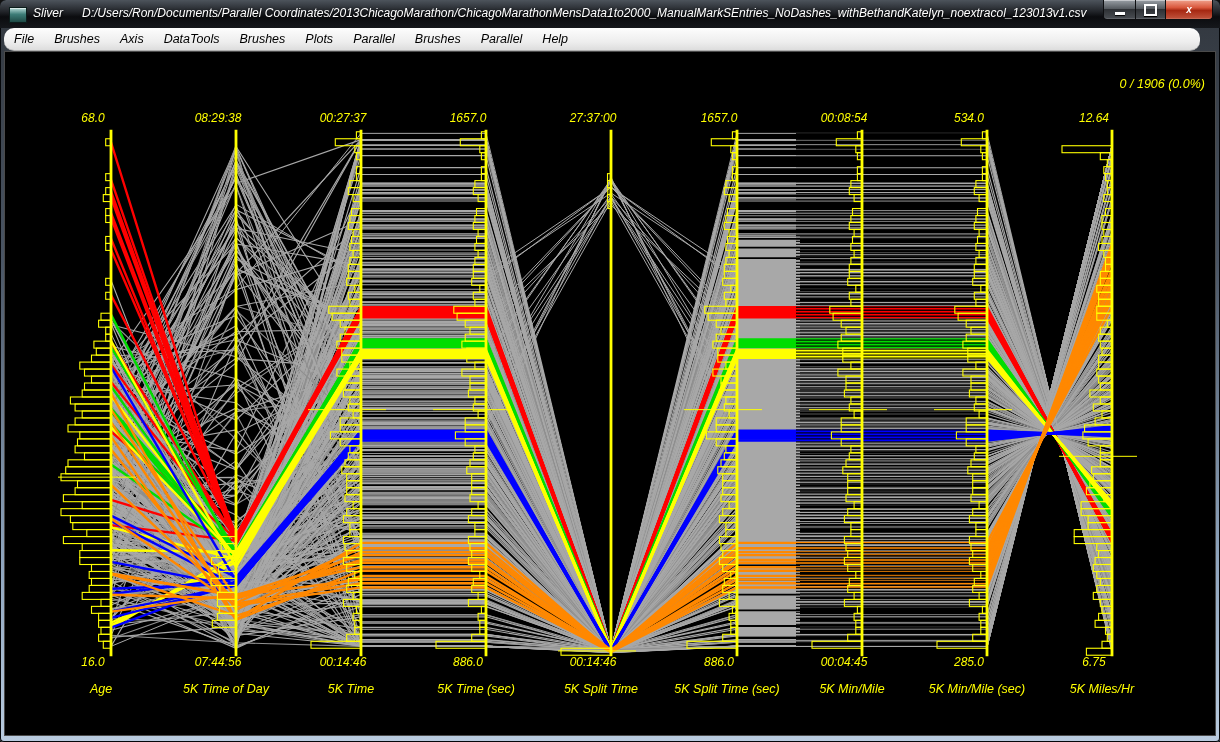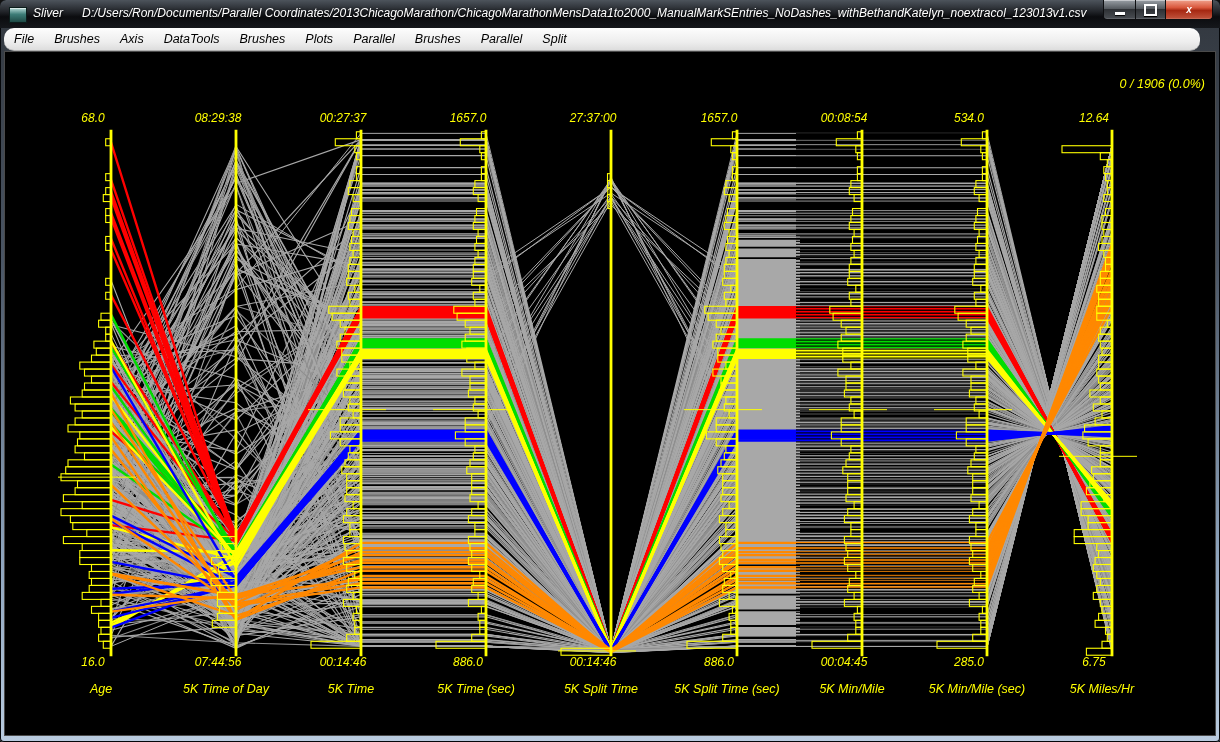--- a/index.html
+++ b/index.html
@@ -65,21 +65,21 @@
   <nav id="menubar">
       <span class="menu-item">File</span>
       <span class="menu-item">Brushes</span>
       <span class="menu-item">Axis</span>
       <span class="menu-item">DataTools</span>
       <span class="menu-item">Brushes</span>
       <span class="menu-item">Plots</span>
       <span class="menu-item">Parallel</span>
       <span class="menu-item">Brushes</span>
       <span class="menu-item">Parallel</span>
-      <span class="menu-item">Split</span>
+      <span class="menu-item">Help</span>
     </nav>
 
   <div id="plot-canvas">
       <svg viewBox="0 0 1210 685" preserveAspectRatio="none">
         <rect x="0" y="0" width="1210" height="685" fill="#000000"></rect>
         <g>
           <polyline points="106,437.8 231,193.9 356,417.7 481,417.7 606,601.2 732,417.7 857,417.7 982,417.7 1107,345.7" fill="none" stroke="#8f8f8f" stroke-width="1.1"></polyline>
           <polyline points="106,419.4 231,513.1 356,591.9 481,591.9 606,600.9 732,591.9 857,591.9 982,591.9 1107,102.2" fill="none" stroke="#a8a8a8" stroke-width="1.1"></polyline>
           <polyline points="106,486.6 231,507.9 356,311.4 481,311.4 606,600.3 732,311.4 857,311.4 982,311.4 1107,447.7" fill="none" stroke="#a8a8a8" stroke-width="1.1"></polyline>
           <polyline points="106,491.9 231,492.8 356,325.1 481,325.1 606,602.3 732,325.1 857,325.1 982,325.1 1107,435.9" fill="none" stroke="#a8a8a8" stroke-width="1.1"></polyline>

